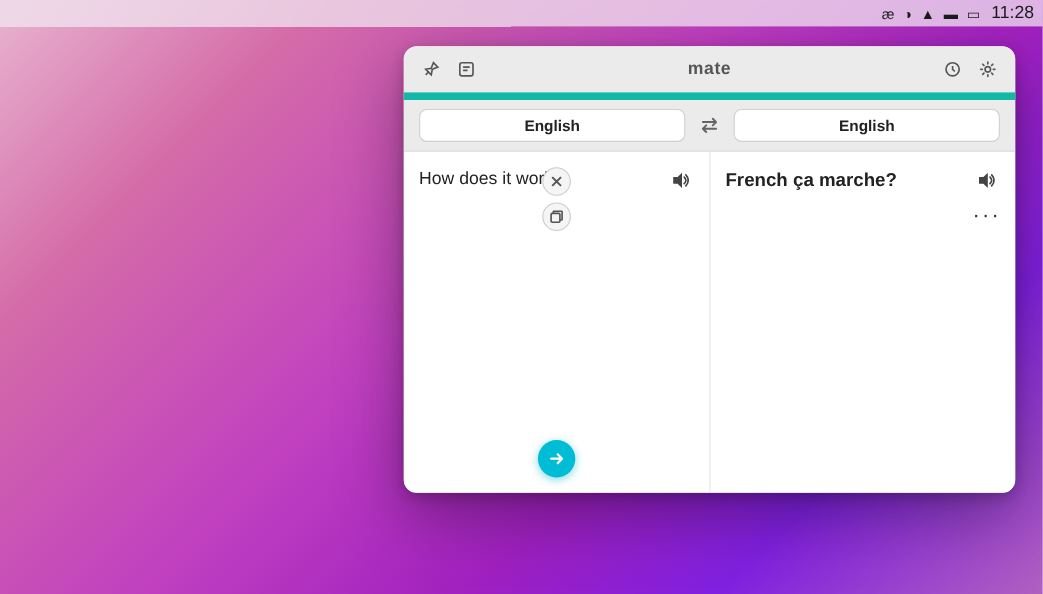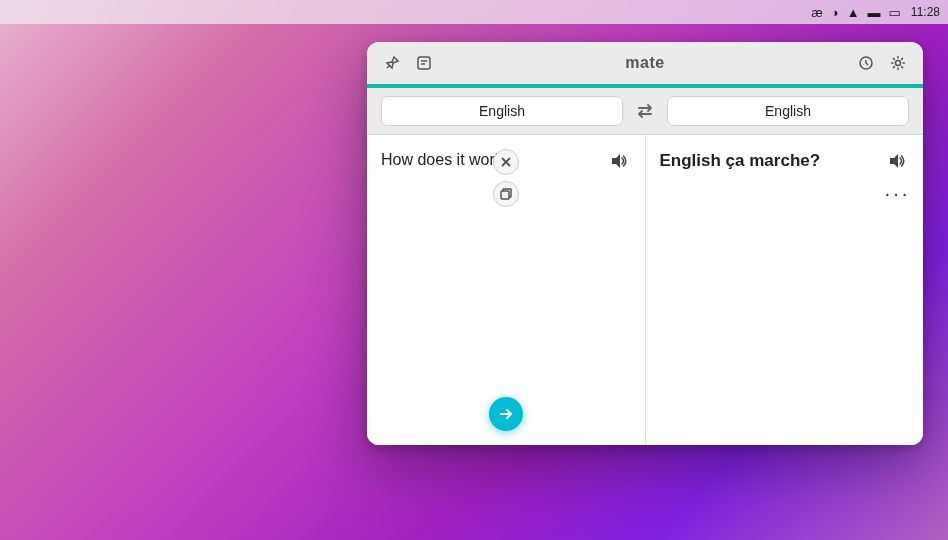--- a/index.html
+++ b/index.html
@@ -42,21 +42,21 @@
       gap: 8px;
     }
 
     .menubar-icon {
       font-size: 13px;
       color: #1a1a1a;
       line-height: 1;
     }
 
     .menubar-time {
-      font-size: 12px;
+      font-size: 16px;
       font-weight: 500;
       color: #1a1a1a;
       margin-left: 4px;
     }
 
     
     .app-window {
       position: absolute;
       top: 42px;
       left: 367px;
@@ -67,21 +67,21 @@
       overflow: hidden;
     }
 
     
     .window-toolbar {
       background: #ebebeb;
       padding: 10px 14px;
       display: flex;
       align-items: center;
       justify-content: space-between;
-      border-bottom: 4px solid #14b8a6;
+      border-bottom: 7px solid #14b8a6;
     }
 
     .toolbar-left {
       display: flex;
       align-items: center;
       gap: 10px;
     }
 
     .toolbar-center {
       font-size: 16px;
@@ -120,21 +120,21 @@
       border-bottom: 1px solid #d8d8d8;
     }
 
     .lang-btn {
       flex: 1;
       padding: 6px 12px;
       background: white;
       border: 1px solid #d0d0d0;
       border-radius: 7px;
       font-size: 14px;
-      font-weight: 400;
+      font-weight: 700;
       color: #222;
       cursor: pointer;
       text-align: center;
     }
 
     .swap-btn {
       width: 28px;
       height: 28px;
       background: none;
       border: none;
@@ -373,21 +373,21 @@
         <div class="arrow-btn-container">
           <button class="arrow-btn" title="Translate">
             <svg width="18" height="18" viewBox="0 0 18 18" fill="white">
               <path d="M4 9 L14 9 M10 5 L14 9 L10 13" stroke="white" stroke-width="2" fill="none" stroke-linecap="round" stroke-linejoin="round"></path>
             </svg>
           </button>
         </div>
       </div>
 
       <div class="panel panel-right">
-        <span class="panel-text translated">English ça marche?</span>
+        <span class="panel-text translated">French ça marche?</span>
 
         <div class="panel-actions-right">
           <button class="action-icon-btn" title="Speak">
             <svg width="20" height="20" viewBox="0 0 20 20" fill="currentColor">
               <path d="M3 7 L7 7 L11 3 L11 17 L7 13 L3 13 Z"></path>
               <path d="M13 7 Q16 10 13 13" fill="none" stroke="currentColor" stroke-width="1.5" stroke-linecap="round"></path>
               <path d="M14.5 5 Q19 10 14.5 15" fill="none" stroke="currentColor" stroke-width="1.5" stroke-linecap="round"></path>
             </svg>
           </button>
           <button class="action-icon-btn" title="More options">

